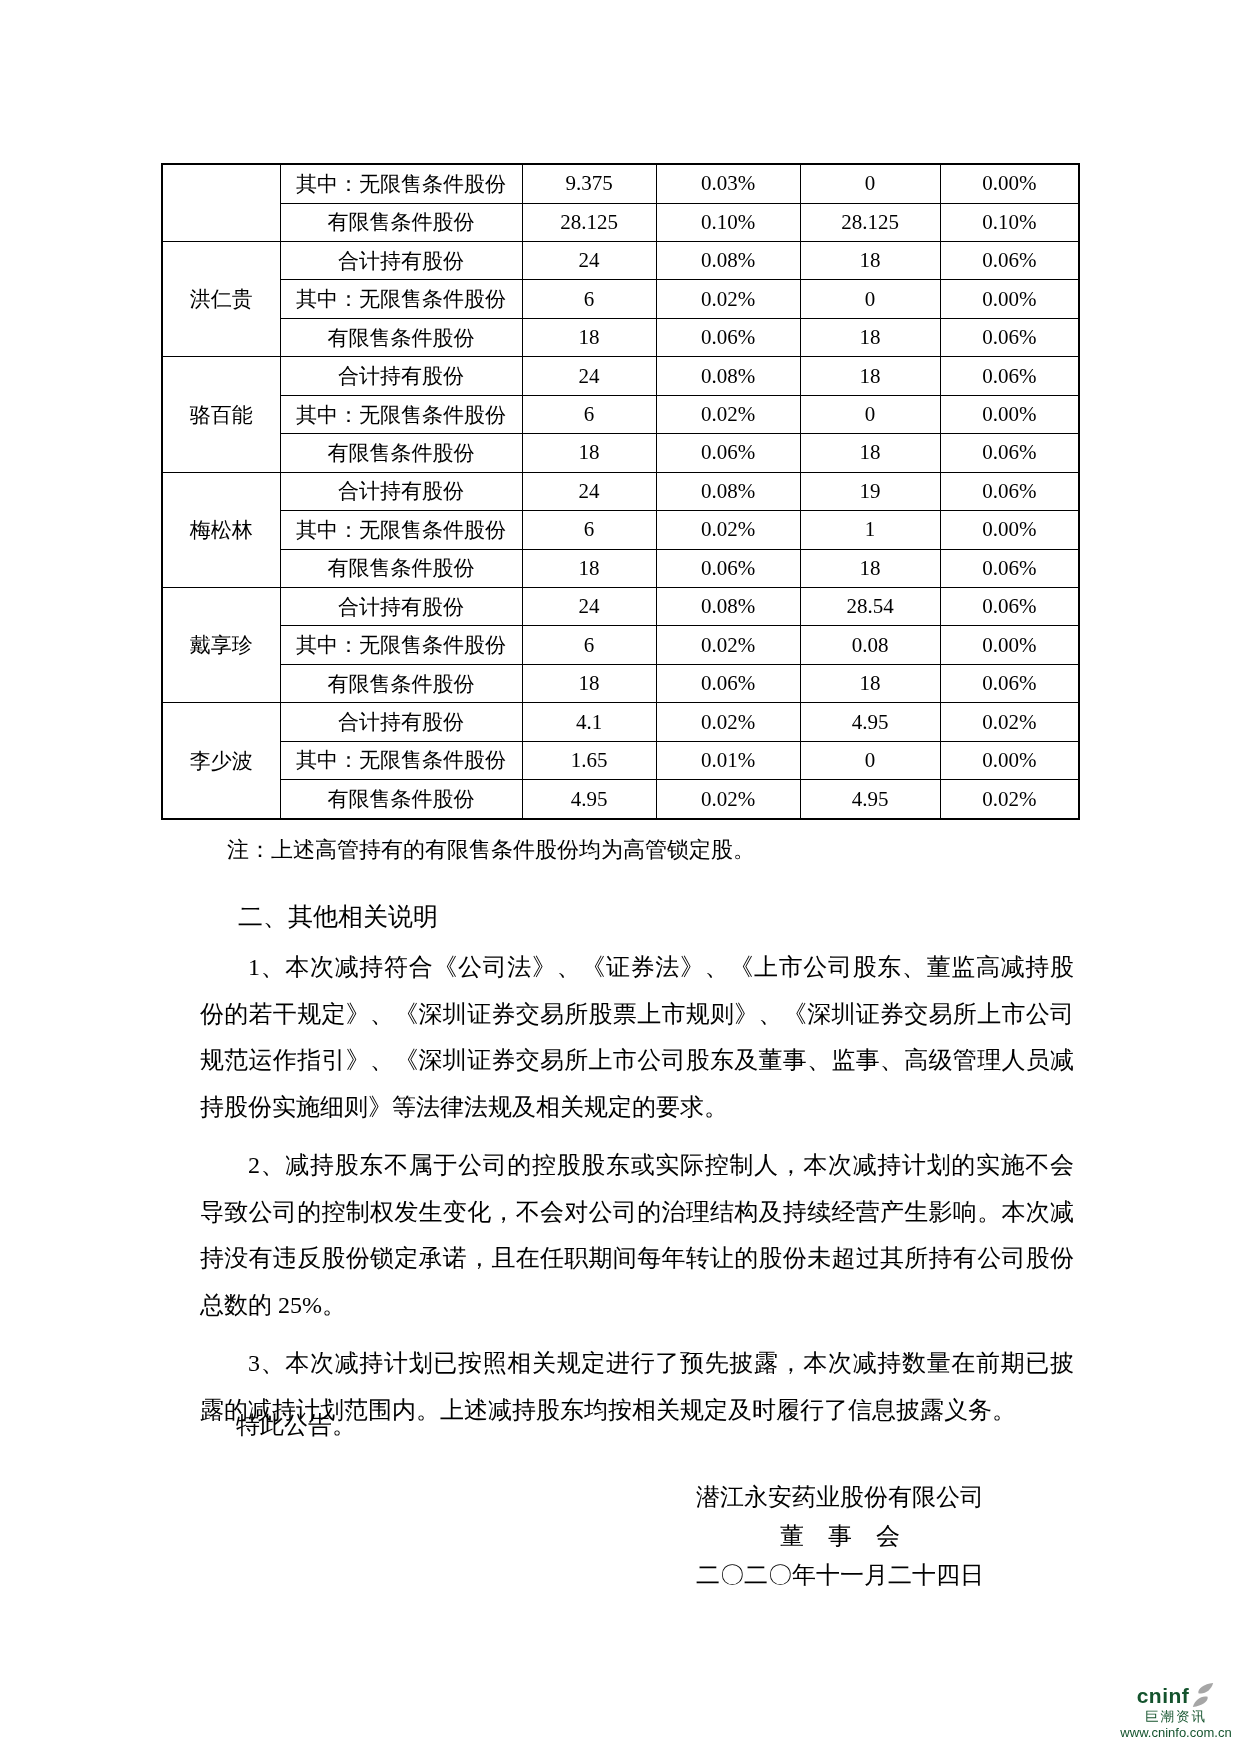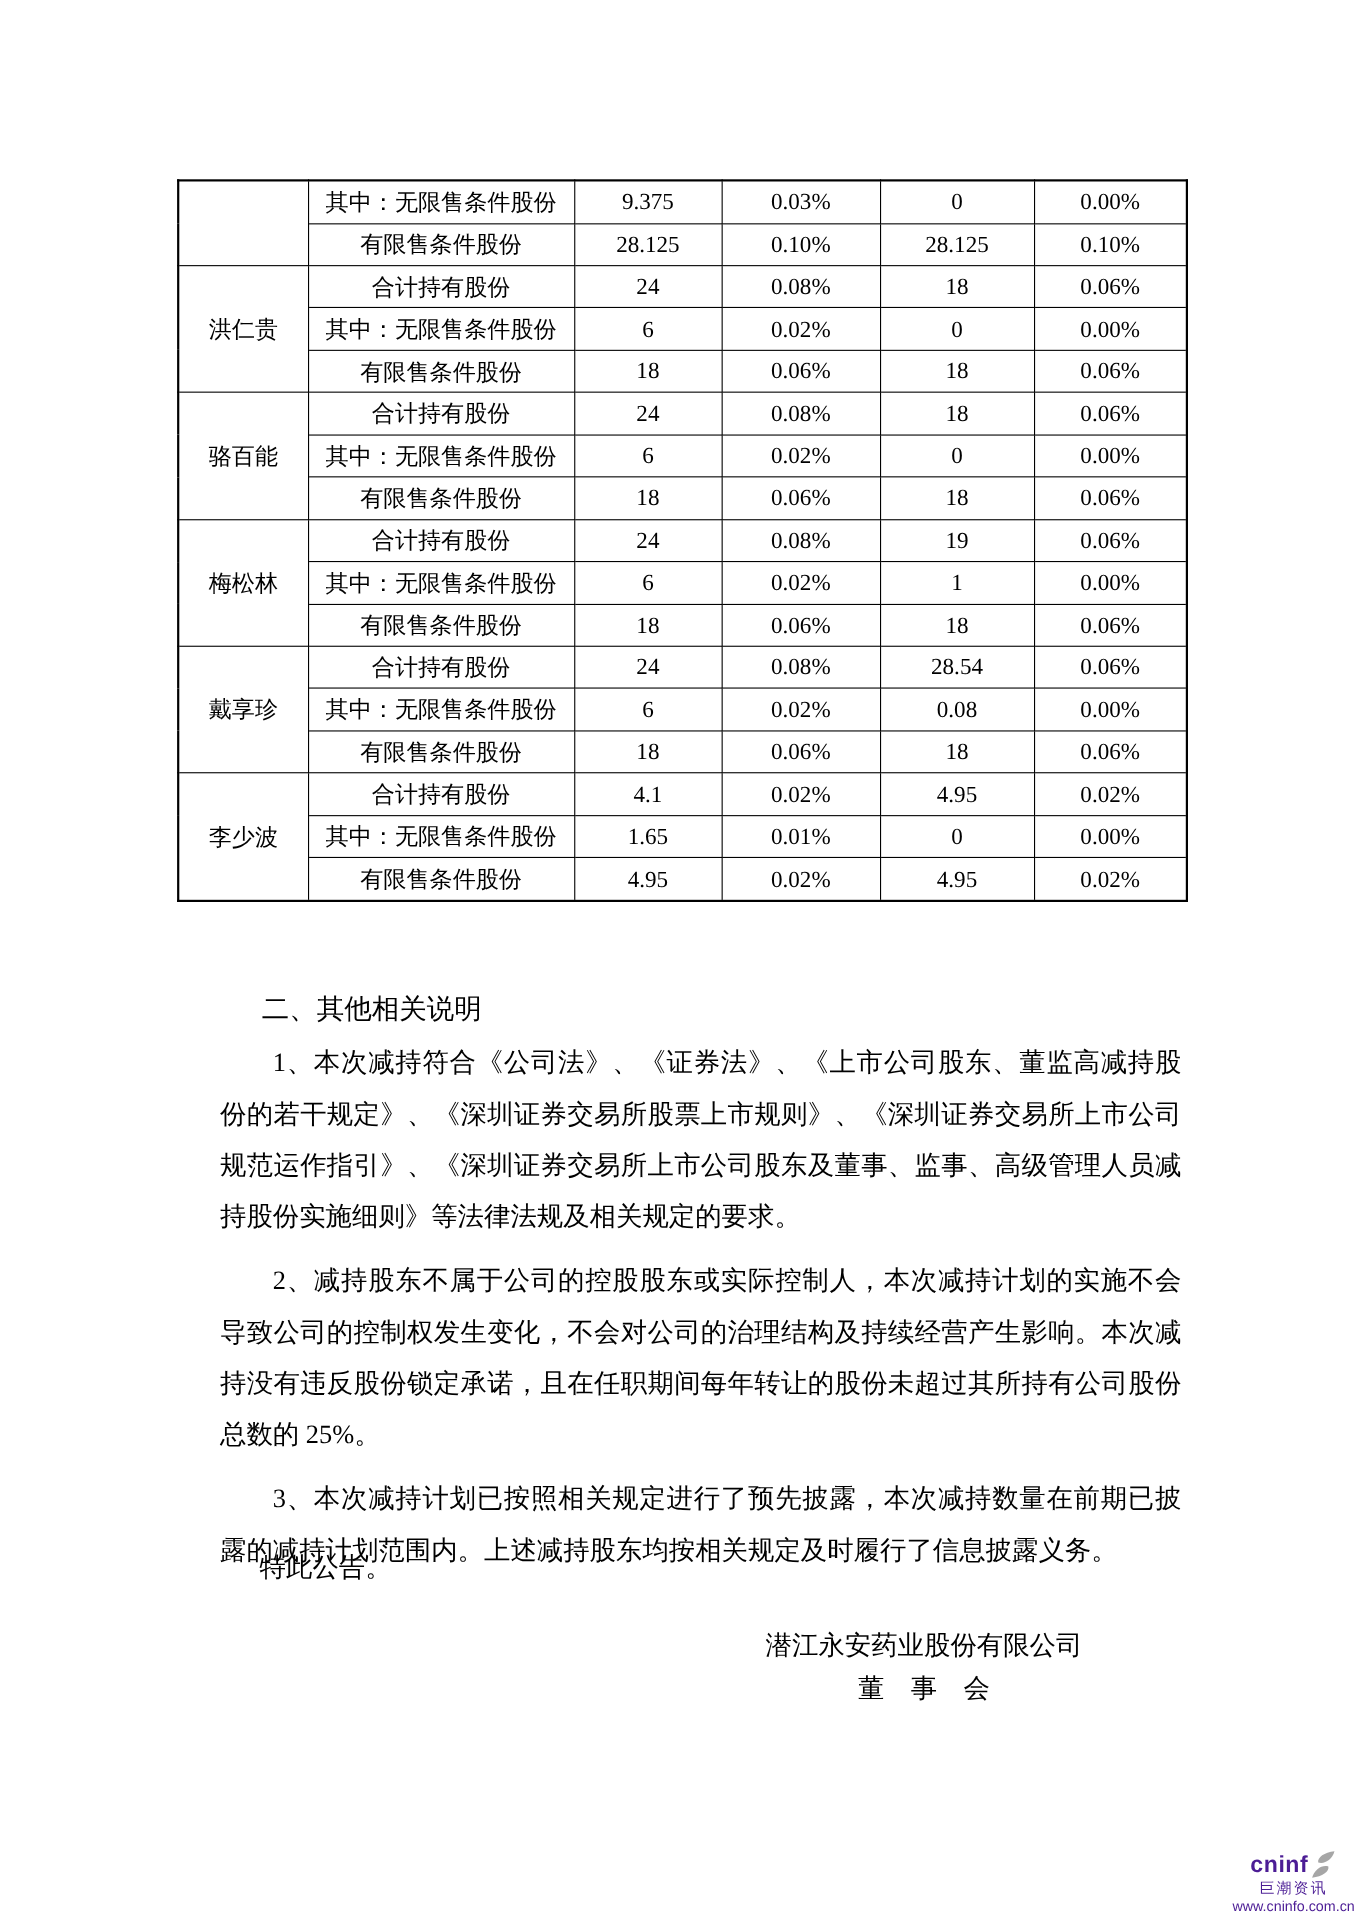--- a/index.html
+++ b/index.html
@@ -85,21 +85,21 @@
     font-size: 24px;
     line-height: 39px;
   }
 
   
   .watermark {
     position: absolute;
     left: 1118px;
     top: 1682px;
     width: 116px;
-    color: #4c1d95;
+    color: #14532d;
     font-family: "Liberation Sans", "DejaVu Sans", sans-serif;
     text-align: center;
   }
   .wm-row {
     display: flex;
     align-items: center;
     justify-content: center;
     height: 26px;
   }
   .wm-brand {
@@ -260,34 +260,36 @@
         <tr>
           <td>有限售条件股份</td>
           <td>4.95</td>
           <td>0.02%</td>
           <td>4.95</td>
           <td>0.02%</td>
         </tr>
       </tbody>
   </table>
 
+  <div class="table-note">注：上述高管持有的有限售条件股份均为高管锁定股。</div>
 
   <div class="section-heading">二、其他相关说明</div>
 
   <div class="paragraphs">
     <p>1、本次减持符合《公司法》、《证券法》、《上市公司股东、董监高减持股份的若干规定》、《深圳证券交易所股票上市规则》、《深圳证券交易所上市公司规范运作指引》、《深圳证券交易所上市公司股东及董事、监事、高级管理人员减持股份实施细则》等法律法规及相关规定的要求。</p>
     <p>2、减持股东不属于公司的控股股东或实际控制人，本次减持计划的实施不会导致公司的控制权发生变化，不会对公司的治理结构及持续经营产生影响。本次减持没有违反股份锁定承诺，且在任职期间每年转让的股份未超过其所持有公司股份总数的 25%。</p>
     <p>3、本次减持计划已按照相关规定进行了预先披露，本次减持数量在前期已披露的减持计划范围内。上述减持股东均按相关规定及时履行了信息披露义务。</p>
   </div>
 
   <div class="closing">特此公告。</div>
 
   <div class="signature">
     <div>潜江永安药业股份有限公司</div>
     <div>董　事　会</div>
+    <div>二〇二〇年十一月二十四日</div>
   </div>
 
   <div class="watermark">
     <div class="wm-row">
       <span class="wm-brand">cninf</span>
       <svg class="wm-logo" width="24" height="26" viewBox="0 0 26 28" fill="#a6a6a6" xmlns="http://www.w3.org/2000/svg">
         <path d="M24 1 C14 2, 7 7, 8 12 C14 14, 22 9, 24 1 Z"></path>
         <path d="M2 27 C12 26, 19 21, 18 16 C12 14, 4 19, 2 27 Z"></path>
       </svg>
     </div>

